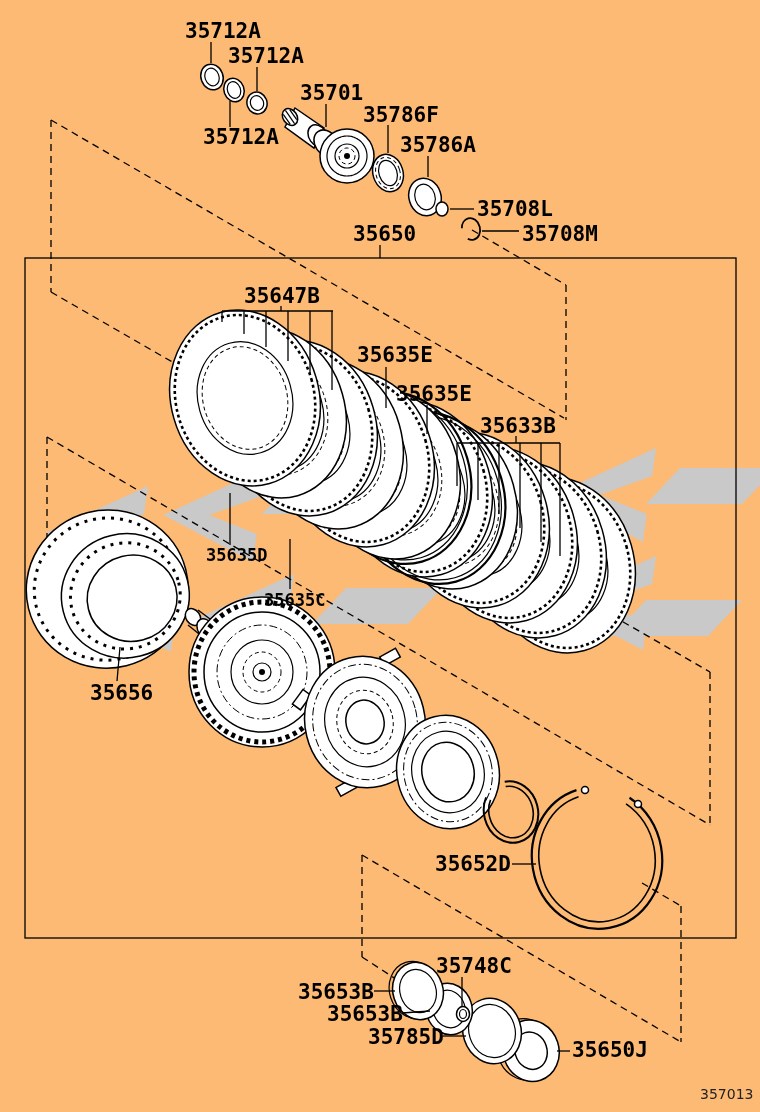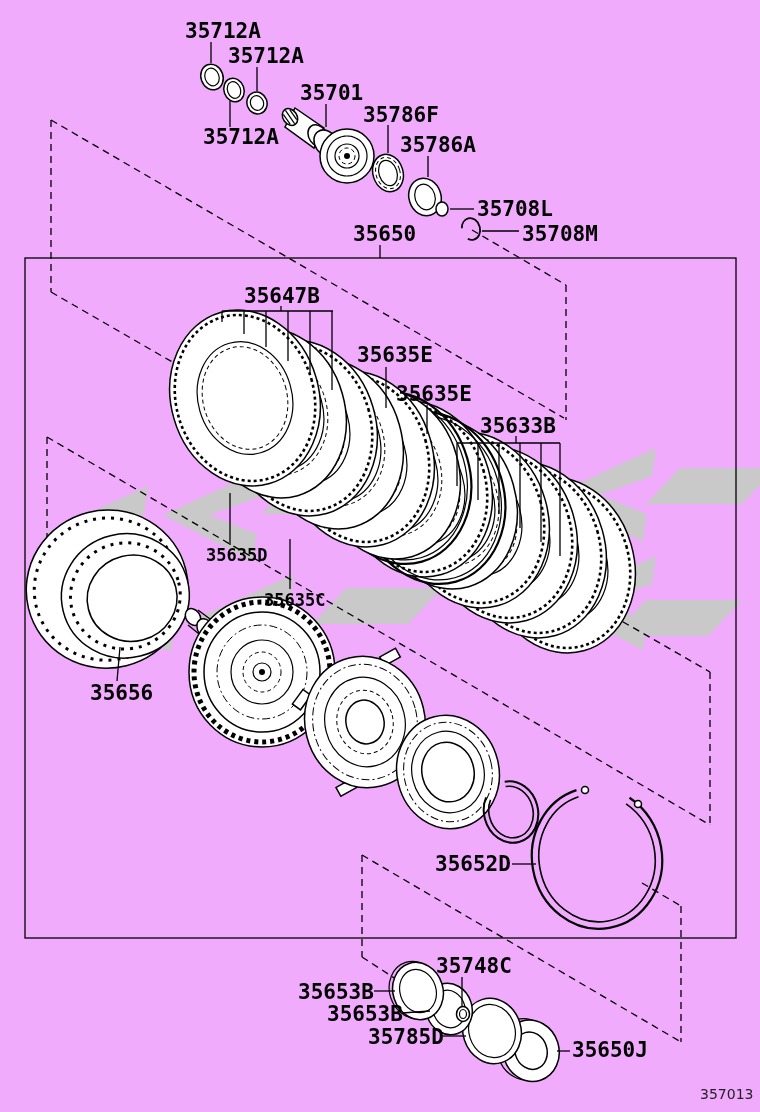--- a/index.html
+++ b/index.html
@@ -1,16 +1,16 @@
 <!DOCTYPE html>
 <html><head>
 <meta charset="utf-8">
 <style>
   html,body{margin:0;padding:0;background:#ffffff;}
-  #stage{position:relative;width:760px;height:1112px;background:#f0abfc;overflow:hidden;
+  #stage{position:relative;width:760px;height:1112px;background:#fdba74;overflow:hidden;
          font-family:"DejaVu Sans Mono", monospace;}
   svg{position:absolute;left:0;top:0;}
   text.part{font-family:"DejaVu Sans Mono", monospace;font-weight:700;font-size:21px;fill:#000;}
   text.part.small{font-size:17px;}
   text.figcode{font-family:"DejaVu Sans", sans-serif;font-weight:400;font-size:14px;fill:#222;}
   .ln{stroke:#000;stroke-width:1.3;fill:none;}
   .dash{stroke:#000;stroke-width:1.3;fill:none;stroke-dasharray:7 5;}
   .part-fill{fill:#ffffff;stroke:#000;stroke-width:1.5;}
   .thin{fill:none;stroke:#000;stroke-width:1.2;}
   .teeth{fill:none;stroke:#000;stroke-width:2.6;stroke-dasharray:3 3;}

